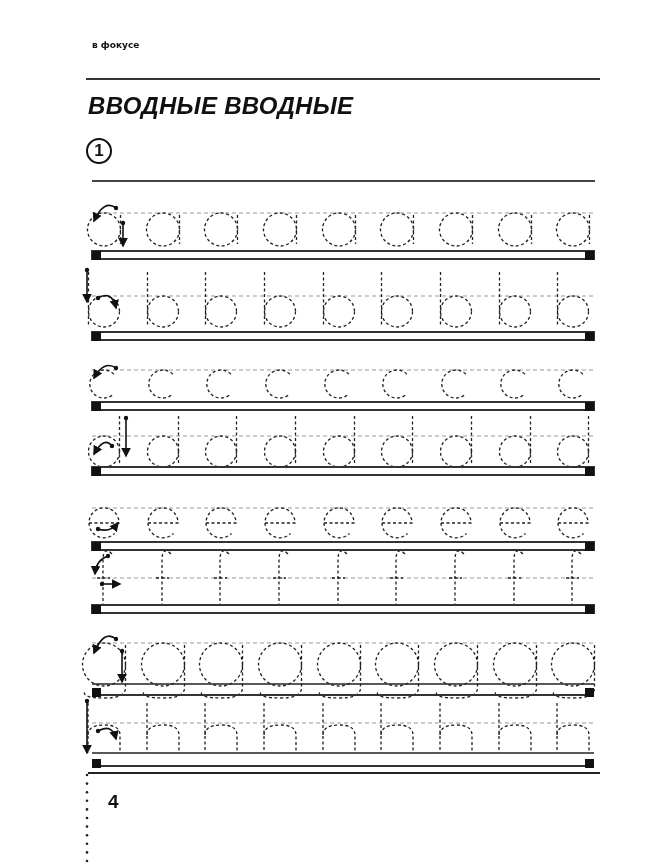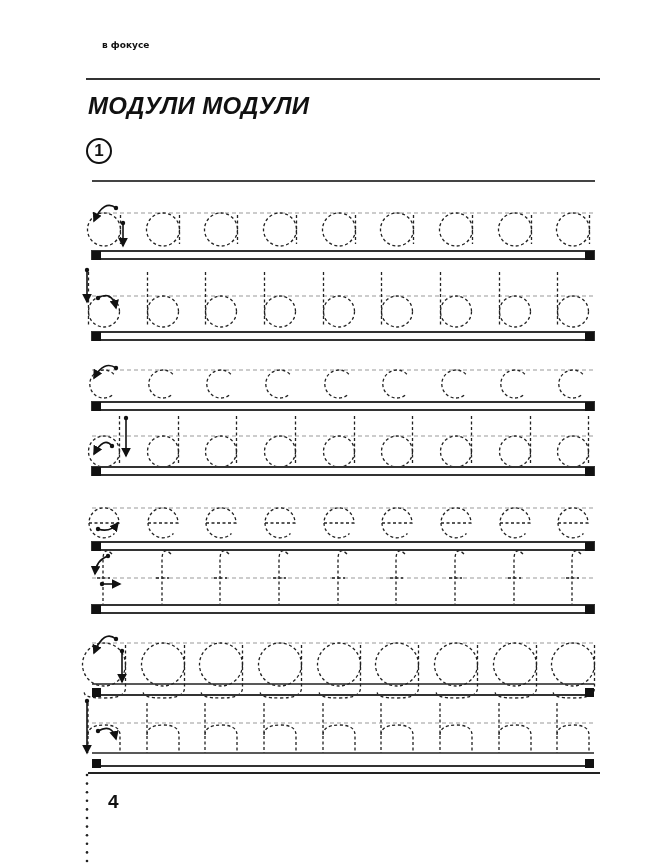--- a/index.html
+++ b/index.html
@@ -1,37 +1,37 @@
 <!DOCTYPE html>
 <html><head>
 <meta charset="utf-8">
 <style>
   html,body{margin:0;padding:0;background:#fff;}
   body{width:650px;height:865px;position:relative;overflow:hidden;font-family:"Liberation Sans",sans-serif;color:#111;}
   .logo{position:absolute;left:92px;top:40px;}
   .logo-main{font-family:"DejaVu Sans",sans-serif;font-weight:bold;font-size:19px;letter-spacing:-1px;line-height:19px;font-style:italic;}
-  .logo-sub{font-family:"DejaVu Sans",sans-serif;font-weight:bold;font-size:9px;margin-left:10px;line-height:10px;}
+  .logo-sub{font-family:"DejaVu Sans",sans-serif;font-weight:bold;font-size:9px;line-height:10px;}
   .hr-top{position:absolute;left:86px;top:78px;width:514px;height:2px;background:#333;}
   .title{position:absolute;left:88px;top:92px;font-size:24px;font-weight:bold;font-style:italic;letter-spacing:0.3px;}
   .task{position:absolute;left:86px;top:138px;display:flex;align-items:center;font-size:22px;font-weight:bold;}
   .num-circle{width:22px;height:22px;border:2.5px solid #111;border-radius:50%;display:flex;align-items:center;justify-content:center;font-size:17px;margin-right:10px;}
   .task-text{word-spacing:8px;}
   .hr-task{position:absolute;left:92px;top:180px;width:503px;height:2px;background:#444;}
   svg.sheet{position:absolute;left:0;top:0;}
   .page-num{position:absolute;left:108px;top:791px;font-size:19px;font-weight:bold;}
 </style>
 </head>
 <body>
 
 <div class="logo">
   <div class="logo-sub">в фокусе</div>
 </div>
 <div class="hr-top"></div>
 
-<div class="title">МОДУЛИ МОДУЛИ</div>
+<div class="title">ВВОДНЫЕ ВВОДНЫЕ</div>
 
 <div class="task">
   <div class="num-circle">1</div>
 </div>
 <div class="hr-task"></div>
 
 <svg class="sheet" width="650" height="865" xmlns="http://www.w3.org/2000/svg">
   <defs>
     <marker id="ah" markerWidth="6" markerHeight="6" refX="5" refY="3" orient="auto">
       <path d="M0,0 L6,3 L0,6 z" fill="#111"></path>

